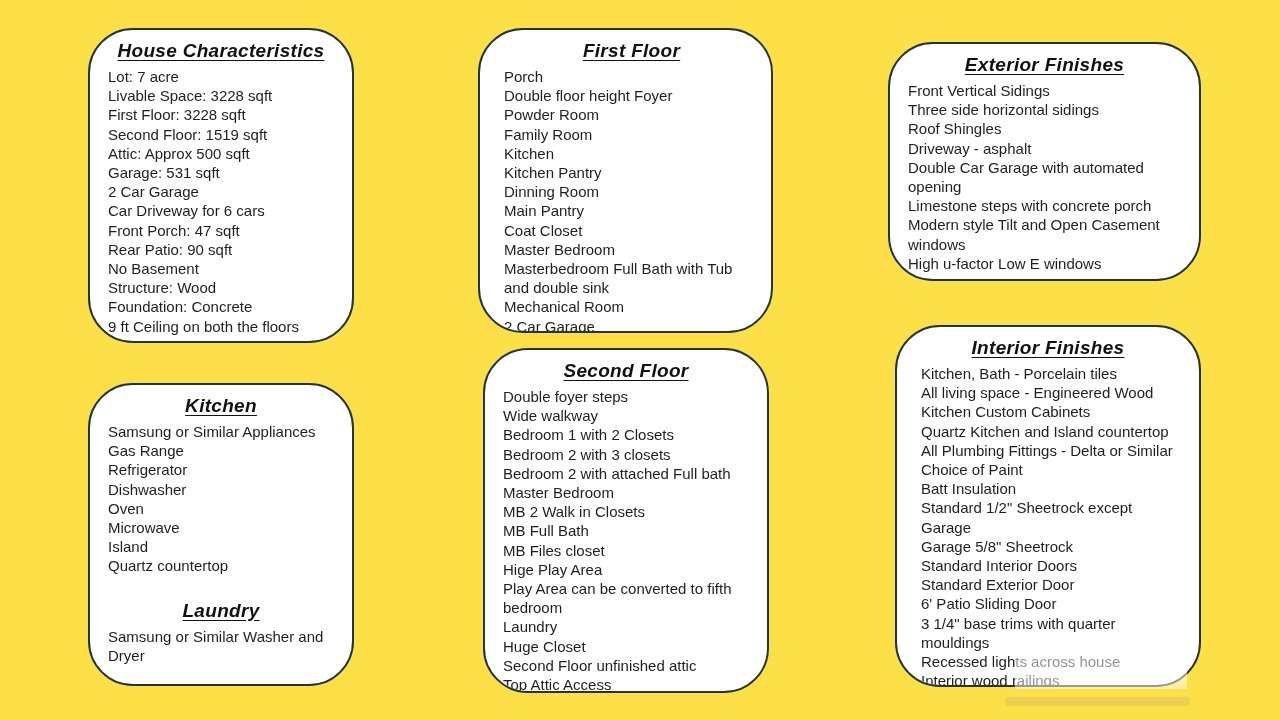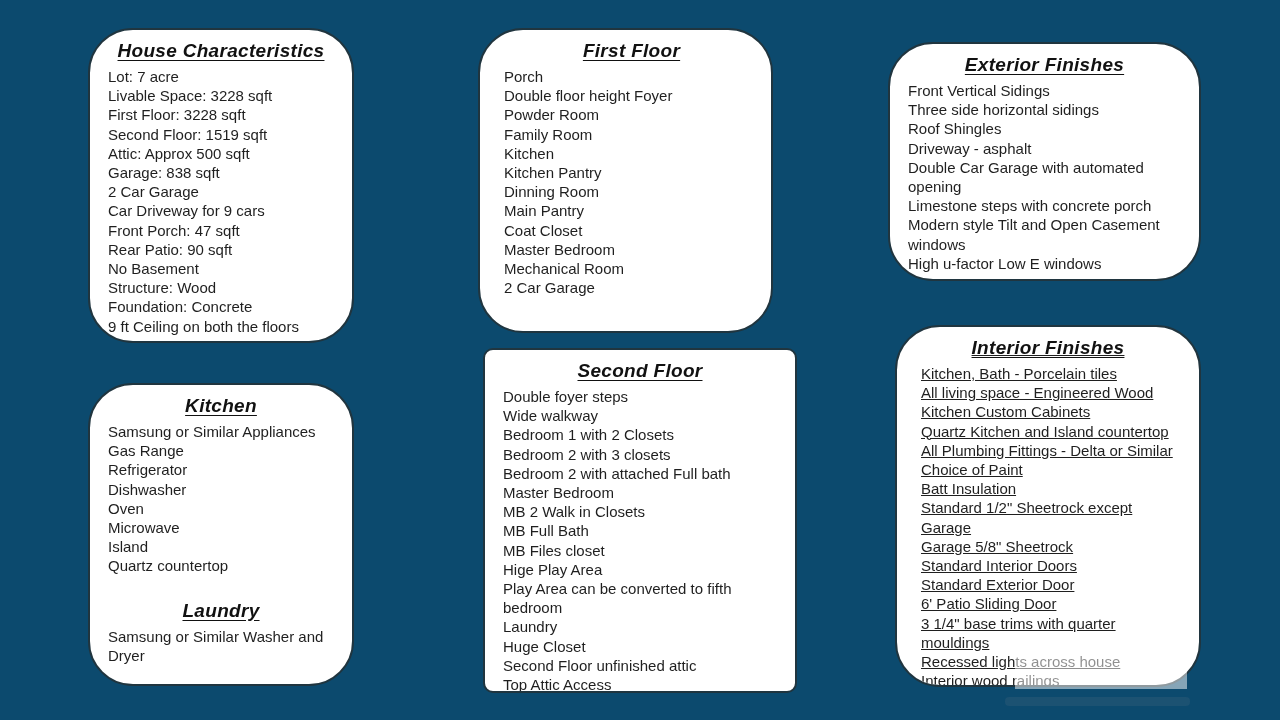--- a/index.html
+++ b/index.html
@@ -1,20 +1,20 @@
 <!DOCTYPE html>
 <html><head>
 <meta charset="utf-8">
 <style>
   html, body { margin: 0; padding: 0; background: #ffffff; }
   .canvas {
     position: relative;
     width: 1280px;
     height: 720px;
-    background: #0c4a6e;
+    background: #fde047;
     overflow: hidden;
     font-family: "Liberation Sans", sans-serif;
     color: #1f1f1f;
   }
   .box {
     position: absolute;
     box-sizing: border-box;
     background: #ffffff;
     border: 2px solid #20353f;
     border-radius: 45px;
@@ -37,22 +37,22 @@
   .line {
     font-size: 15px;
     line-height: 19.2px;
     white-space: normal;
   }
   
   .b0 { left: 88px;  top: 28px;  width: 266px; height: 315px; }
   .b1 { left: 478px; top: 28px;  width: 295px; height: 305px; padding-left: 24px; padding-right: 12px; }
   .b2 { left: 888px; top: 42px;  width: 313px; height: 239px; }
   .b3 { left: 88px;  top: 383px; width: 266px; height: 303px; }
-  .b4 { left: 483px; top: 348px; width: 314px; height: 345px; border-radius: 10px; }
-  .b5 { left: 895px; top: 325px; width: 306px; height: 362px; padding-left: 24px; padding-right: 24px; text-decoration: underline; }
+  .b4 { left: 483px; top: 348px; width: 286px; height: 345px; }
+  .b5 { left: 895px; top: 325px; width: 306px; height: 362px; padding-left: 24px; padding-right: 24px; }
   .watermark-smudge {
     position: absolute;
     left: 1015px; top: 643px;
     width: 172px; height: 46px;
     background: rgba(255,255,255,0.5);
     pointer-events: none;
   }
   .watermark-bar {
     position: absolute;
     left: 1005px; top: 697px;
@@ -67,43 +67,44 @@
 
 <div class="canvas">
 
   <section class="box b0">
     <h2 class="title">House Characteristics</h2>
     <div class="line">Lot: 7 acre</div>
     <div class="line">Livable Space: 3228 sqft</div>
     <div class="line">First Floor: 3228 sqft</div>
     <div class="line">Second Floor: 1519 sqft</div>
     <div class="line">Attic: Approx 500 sqft</div>
-    <div class="line">Garage: 838 sqft</div>
+    <div class="line">Garage: 531 sqft</div>
     <div class="line">2 Car Garage</div>
-    <div class="line">Car Driveway for 9 cars</div>
+    <div class="line">Car Driveway for 6 cars</div>
     <div class="line">Front Porch: 47 sqft</div>
     <div class="line">Rear Patio: 90 sqft</div>
     <div class="line">No Basement</div>
     <div class="line">Structure: Wood</div>
     <div class="line">Foundation: Concrete</div>
     <div class="line">9 ft Ceiling on both the floors</div>
   </section>
 
   <section class="box b1">
     <h2 class="title">First Floor</h2>
     <div class="line">Porch</div>
     <div class="line">Double floor height Foyer</div>
     <div class="line">Powder Room</div>
     <div class="line">Family Room</div>
     <div class="line">Kitchen</div>
     <div class="line">Kitchen Pantry</div>
     <div class="line">Dinning Room</div>
     <div class="line">Main Pantry</div>
     <div class="line">Coat Closet</div>
     <div class="line">Master Bedroom</div>
+    <div class="line">Masterbedroom Full Bath with Tub and double sink</div>
     <div class="line">Mechanical Room</div>
     <div class="line">2 Car Garage</div>
   </section>
 
   <section class="box b2">
     <h2 class="title">Exterior Finishes</h2>
     <div class="line">Front Vertical Sidings</div>
     <div class="line">Three side horizontal sidings</div>
     <div class="line">Roof Shingles</div>
     <div class="line">Driveway - asphalt</div>

